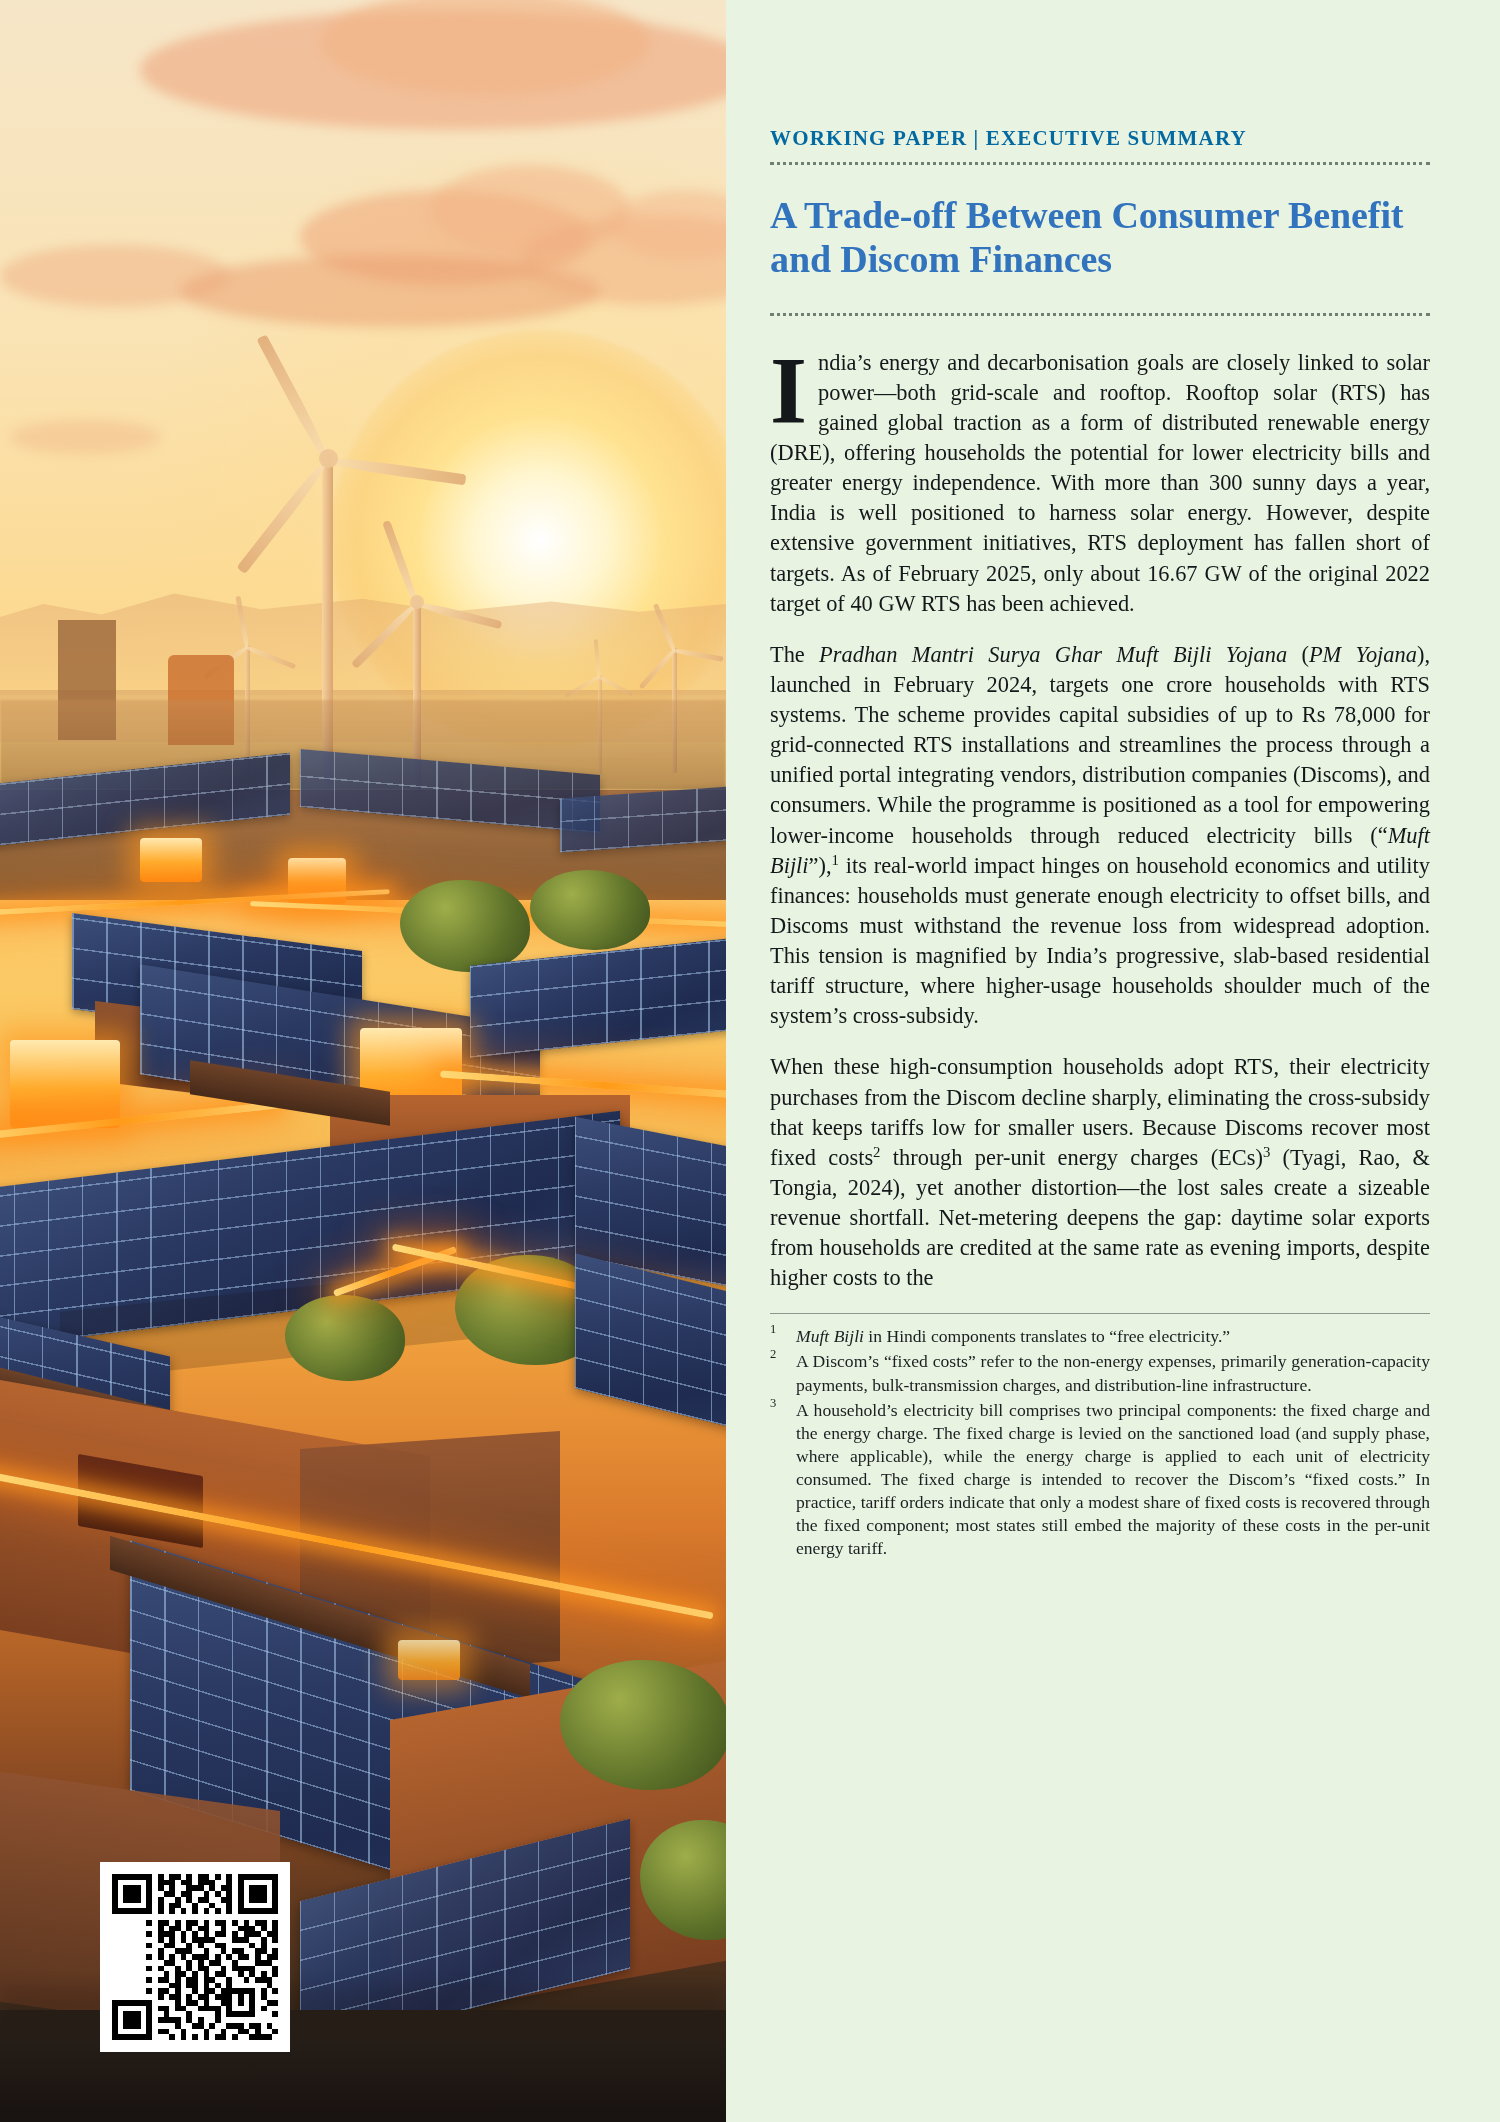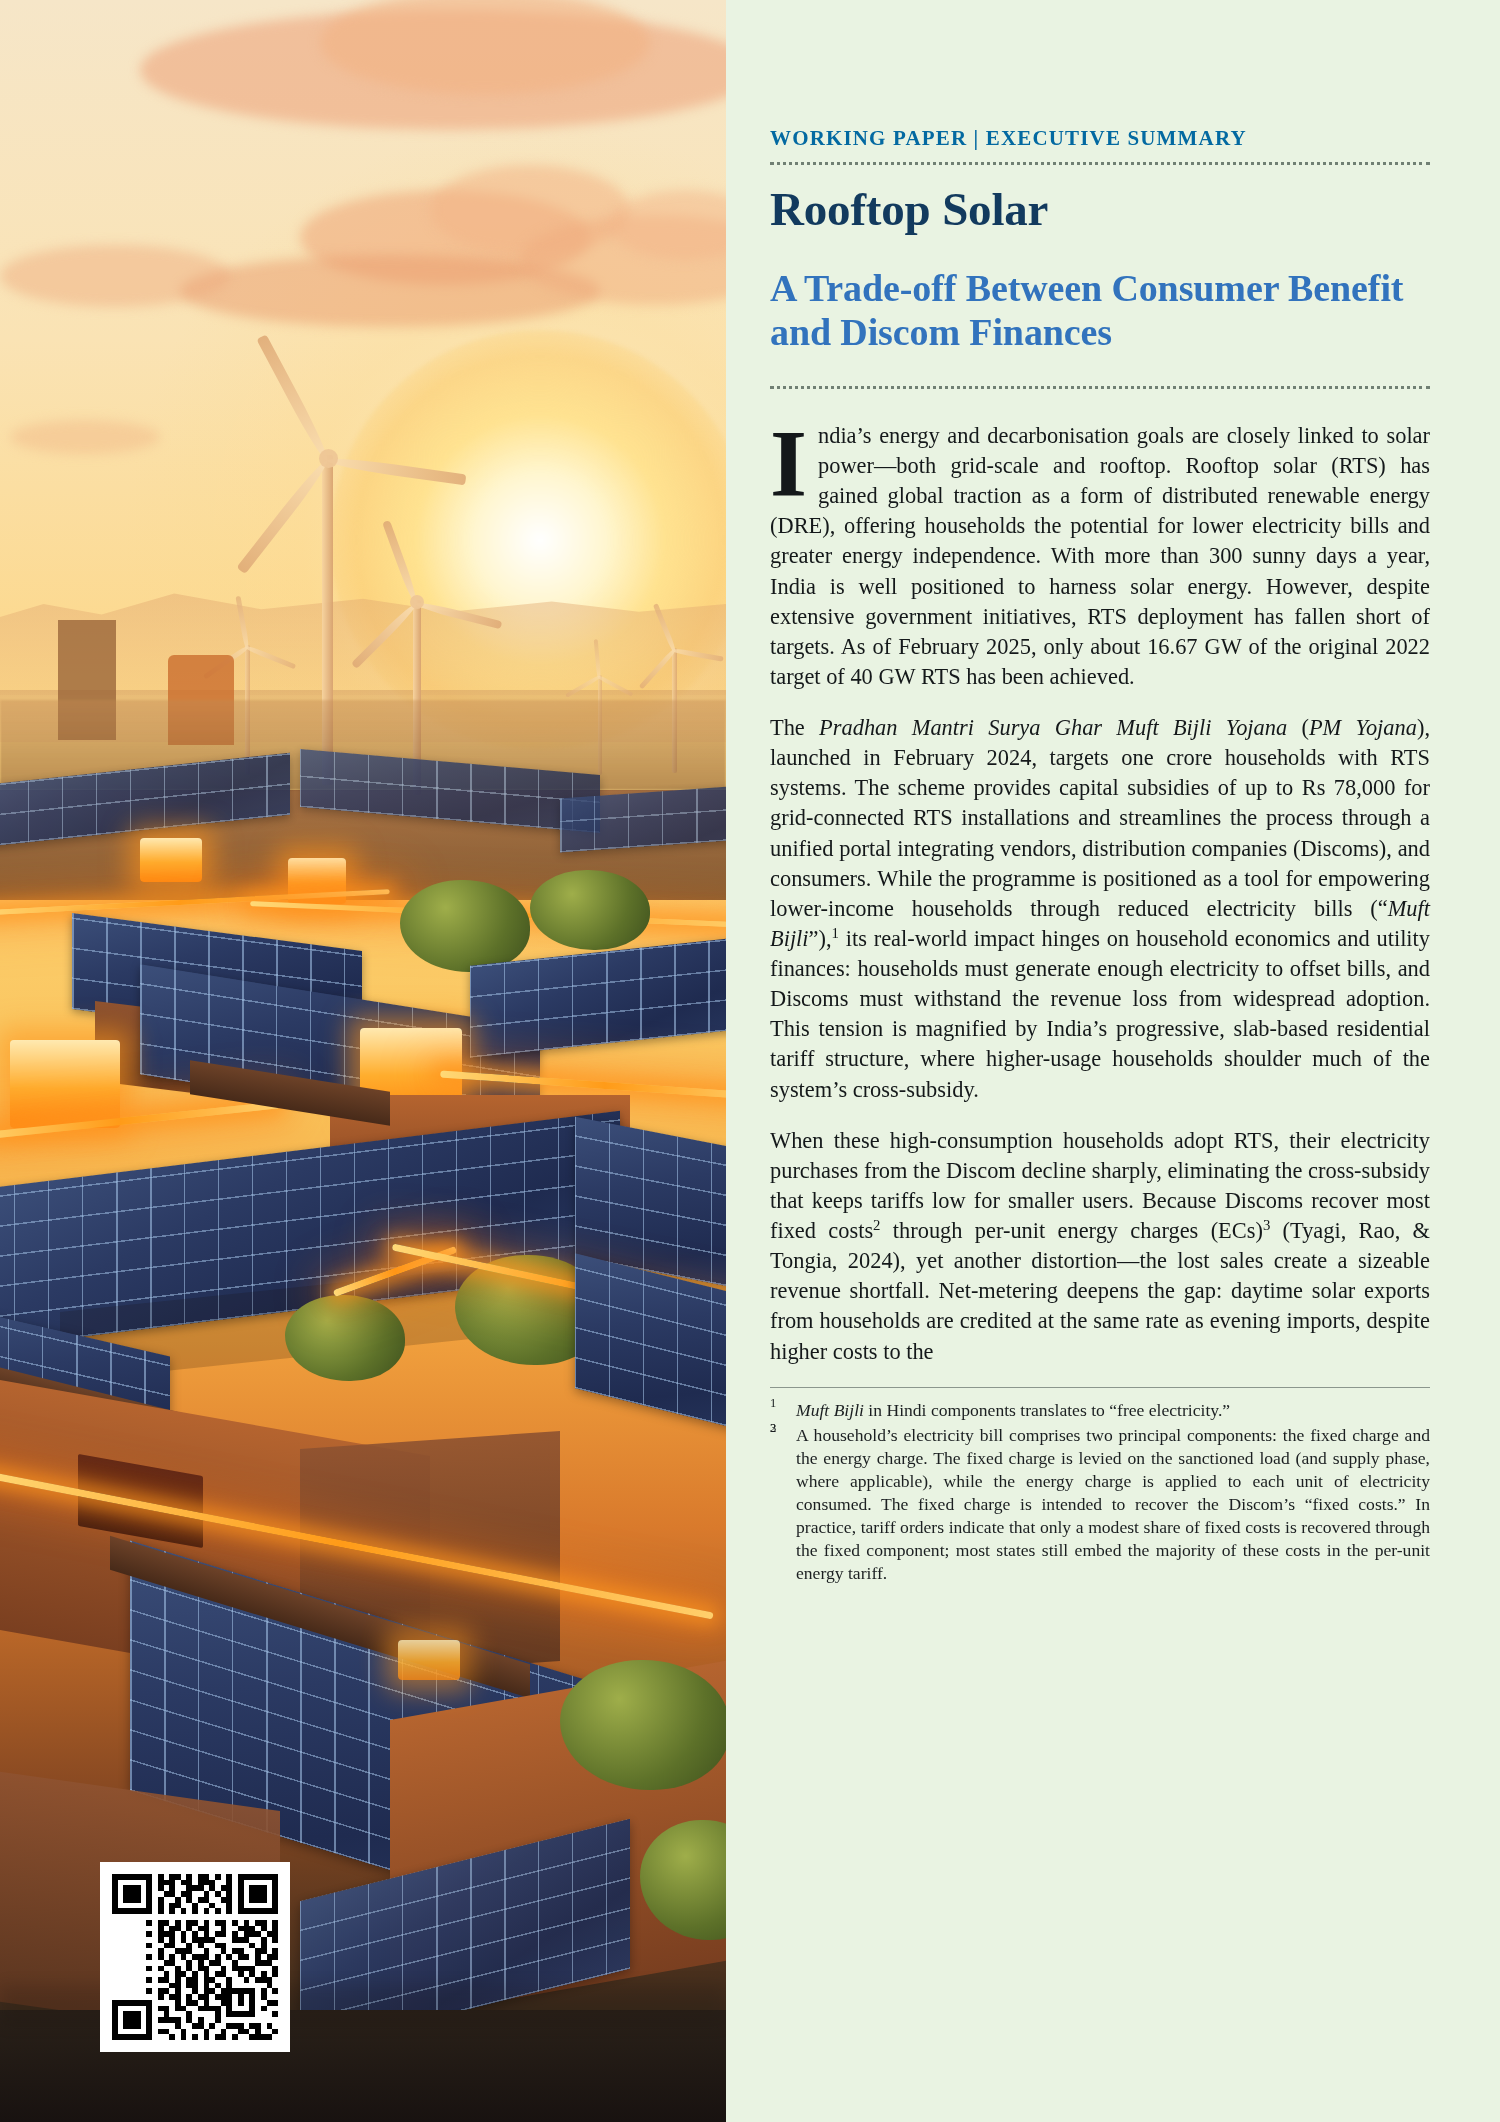--- a/index.html
+++ b/index.html
@@ -513,21 +513,20 @@
         </g>
       </svg>
     </div>
   </div>
 
   <div class="col">
 
     <div class="kicker">WORKING PAPER | EXECUTIVE SUMMARY</div>
     <div class="rule-dot"></div>
 
-    <h1 class="title">Rooftop Solar</h1>
 
     <h2 class="subtitle">A Trade-off Between Consumer Benefit and Discom Finances</h2>
 
     <div class="rule-dot2"></div>
 
 
     <div class="body">
 
       <p><span class="dropcap">I</span><span>ndia’s energy and decarbonisation goals are closely linked to solar power—both grid-scale and rooftop. Rooftop solar (RTS) has gained global traction as a form of distributed renewable energy (DRE), offering households the potential for lower electricity bills and greater energy independence. With more than 300 sunny days a year, India is well positioned to harness solar energy. However, despite extensive government initiatives, RTS deployment has fallen short of targets. As of February 2025, only about 16.67 GW of the original 2022 target of 40 GW RTS has been achieved.</span></p>
 
@@ -536,21 +535,21 @@
       <p><span>When these high-consumption households adopt RTS, their electricity purchases from the Discom decline sharply, eliminating the cross-subsidy that keeps tariffs low for smaller users. Because Discoms recover most fixed costs</span><sup>2</sup><span> through per-unit energy charges (ECs)</span><sup>3</sup><span> (Tyagi, Rao, &amp; Tongia, 2024), yet another distortion—the lost sales create a sizeable revenue shortfall. Net-metering deepens the gap: daytime solar exports from households are credited at the same rate as evening imports, despite higher costs to the</span></p>
     </div>
 
     <div class="notes-rule"></div>
 
     <div class="notes">
       <div class="note">
         <span class="num">1</span><i>Muft Bijli</i><span> in Hindi components translates to “free electricity.”</span>
       </div>
       <div class="note">
-        <span class="num">2</span>
+        <span class="num">2</span><span>A Discom’s “fixed costs” refer to the non-energy expenses, primarily generation-capacity payments, bulk-transmission charges, and distribution-line infrastructure.</span>
       </div>
       <div class="note">
         <span class="num">3</span><span>A household’s electricity bill comprises two principal components: the fixed charge and the energy charge. The fixed charge is levied on the sanctioned load (and supply phase, where applicable), while the energy charge is applied to each unit of electricity consumed. The fixed charge is intended to recover the Discom’s “fixed costs.” In practice, tariff orders indicate that only a modest share of fixed costs is recovered through the fixed component; most states still embed the majority of these costs in the per-unit energy tariff.</span>
       </div>
     </div>
 
   </div>
 </div>
 
 </body></html>

